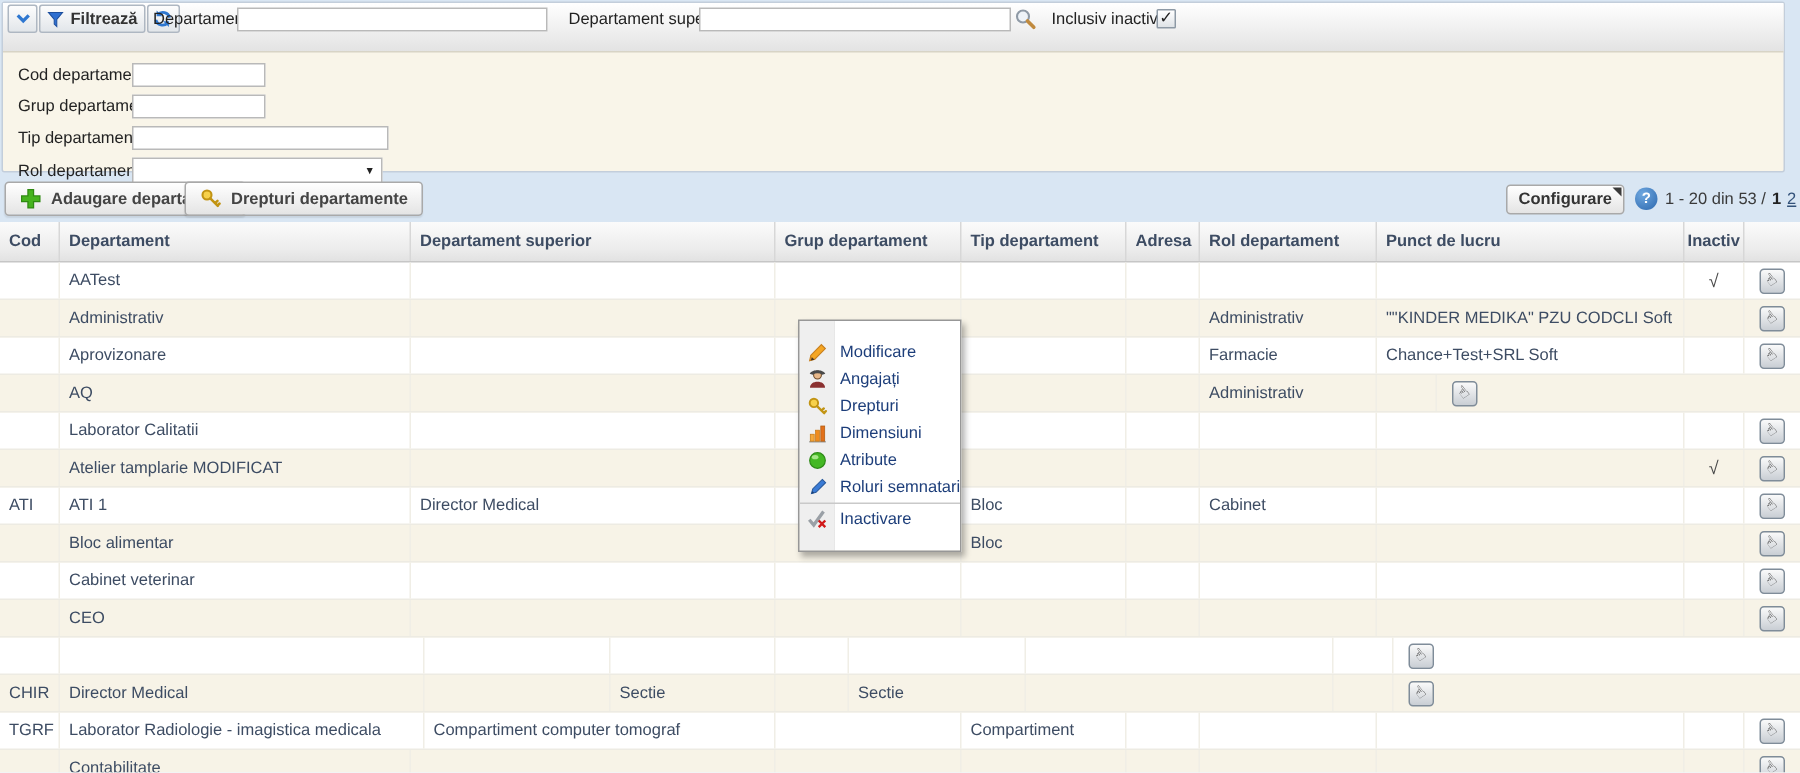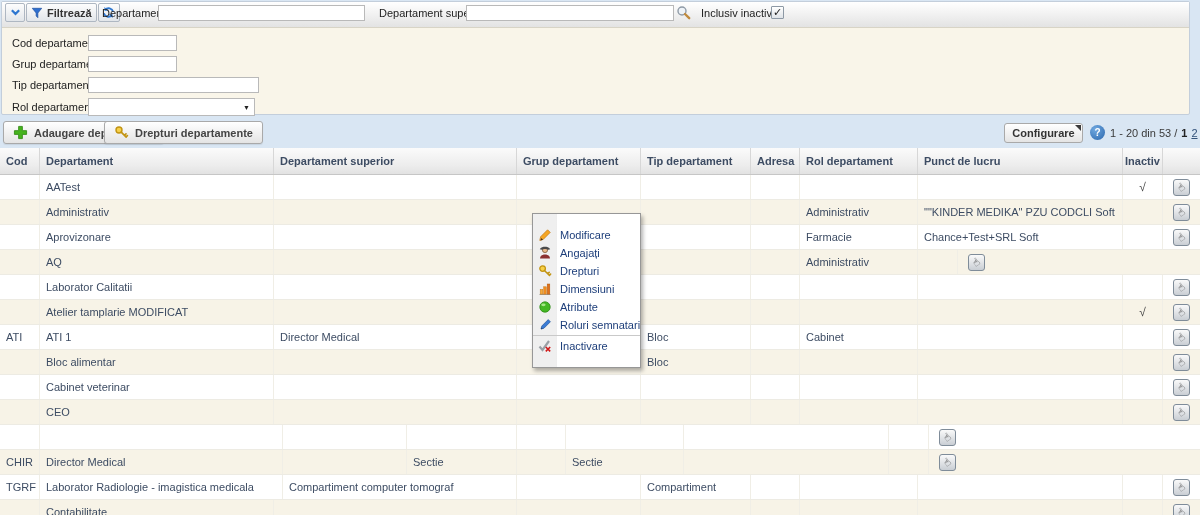--- a/index.html
+++ b/index.html
@@ -3,21 +3,21 @@
 <meta charset="utf-8">
 <style>
   * { margin:0; padding:0; box-sizing:border-box; }
   html,body { width:1200px; height:515px; }
   body { font-family:"Liberation Sans","DejaVu Sans",sans-serif; font-size:11px; color:#333; }
   #root { position:relative; width:1200px; height:515px; background:#d9e6f3; overflow:hidden; }
 
   
   .filter-panel { position:absolute; left:1px; top:1px; width:1189px; height:114px;
     background:#f9f5e9; border:1px solid #c3cedb; border-radius:2px; }
-  .panel-header { position:relative; height:26px; background:linear-gradient(#ffffff,#e3e3e3);
+  .panel-header { position:relative; height:33px; background:linear-gradient(#ffffff,#e3e3e3);
     border-bottom:1px solid #d8d4c6; }
   .btn-group { position:absolute; left:3px; top:1px; display:flex; }
   .tb-btn { height:19px; border:1px solid #aeb7c2; background:linear-gradient(#fdfdfd,#e2e6ea);
     border-radius:2px; margin-right:1px; display:flex; align-items:center; justify-content:center;
     padding:0 4px; cursor:pointer; }
   .tb-btn.w20 { width:20px; padding:0; }
   .tb-btn .lbl { font-weight:bold; color:#333; margin-left:4px; }
   .fld-label { position:absolute; top:5px; color:#222; white-space:nowrap; }
   .txt-input { position:absolute; top:3px; height:16px; border:1px solid #b9b9b9; background:#fff; padding:0 3px; font:inherit; }
   .magnifier { position:absolute; top:3px; width:15px; height:15px; cursor:pointer; }
@@ -142,21 +142,21 @@
 
   <div class="toolbar">
     <div class="big-btn" style="left:3px;">
       <span>
         <svg width="15" height="15" viewBox="0 0 16 16">
             <path d="M6 1.5h4v4.5h4.5v4H10v4.5H6V10H1.5V6H6z" fill="#46b31e" stroke="#2f8a12" stroke-width="0.9"></path>
           </svg>
       </span>
       <span>Adaugare departament</span>
     </div>
-    <div class="big-btn" style="left:104px;">
+    <div class="big-btn" style="left:123px;">
       <span>
         <svg width="15" height="15" viewBox="0 0 15 15">
           <circle cx="5" cy="5" r="3" fill="#f7d14a" stroke="#c29413" stroke-width="1.4"></circle>
           <path d="M7.2 7.2l5 5M10.4 10.4l1.6-1.5M12 12l1.4-1.3" stroke="#c29413" stroke-width="1.7" stroke-linecap="round"></path>
         </svg>
       </span>
       <span>Drepturi departamente</span>
     </div>
     <div class="cfg-btn">
       <span>Configurare</span>

